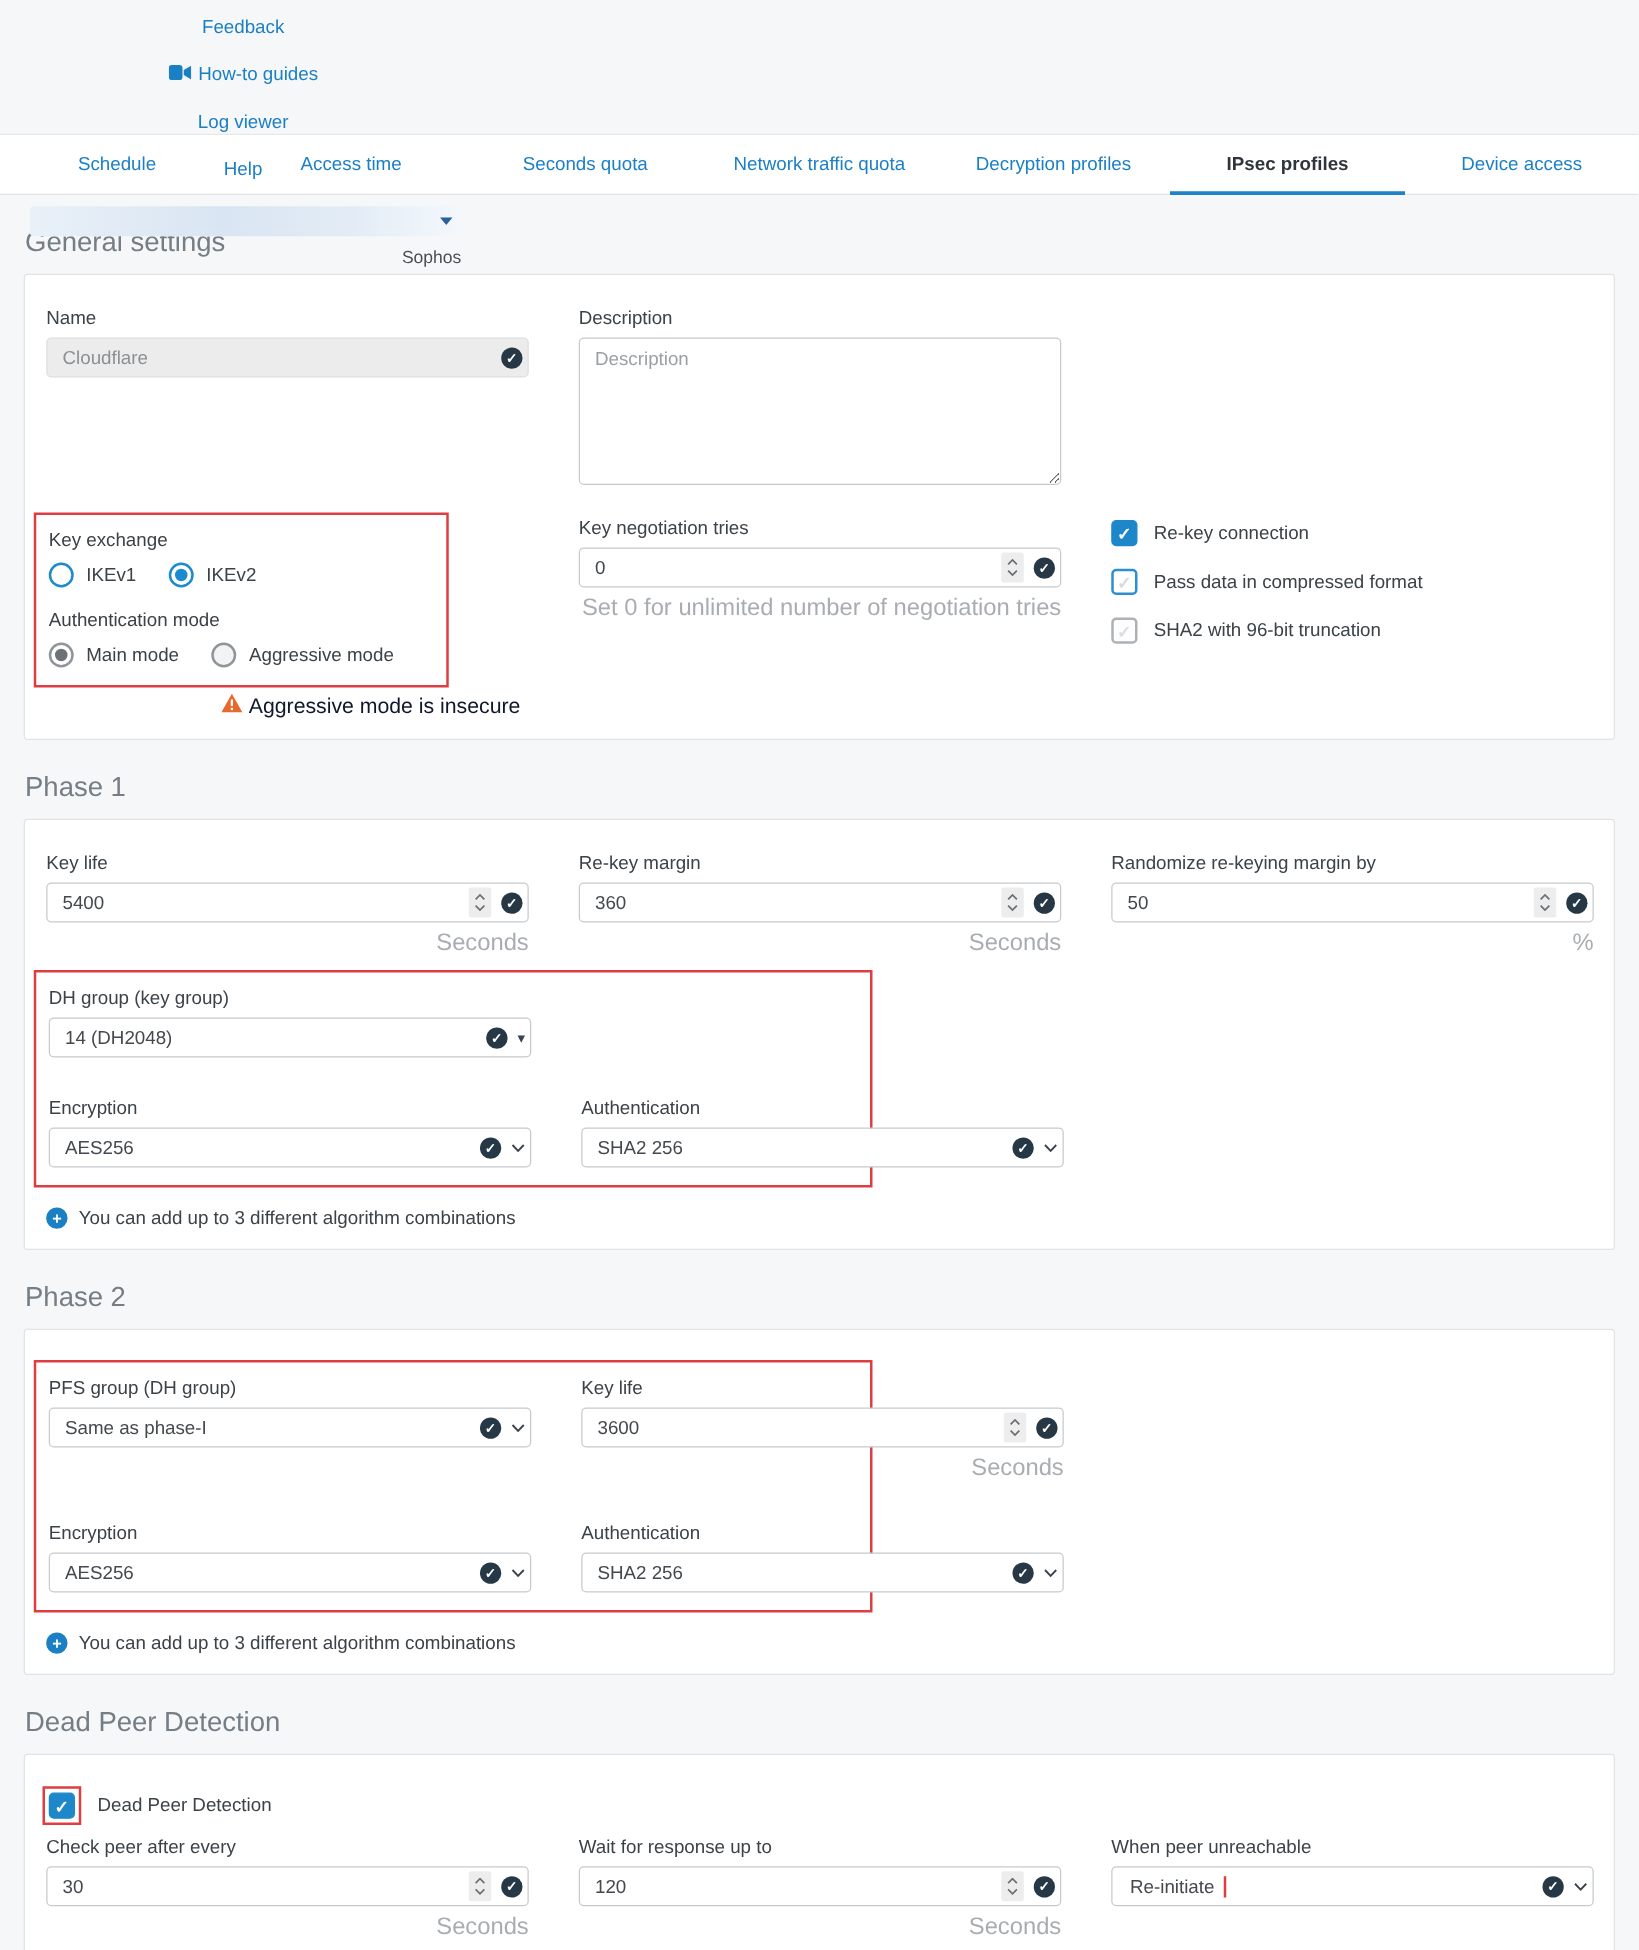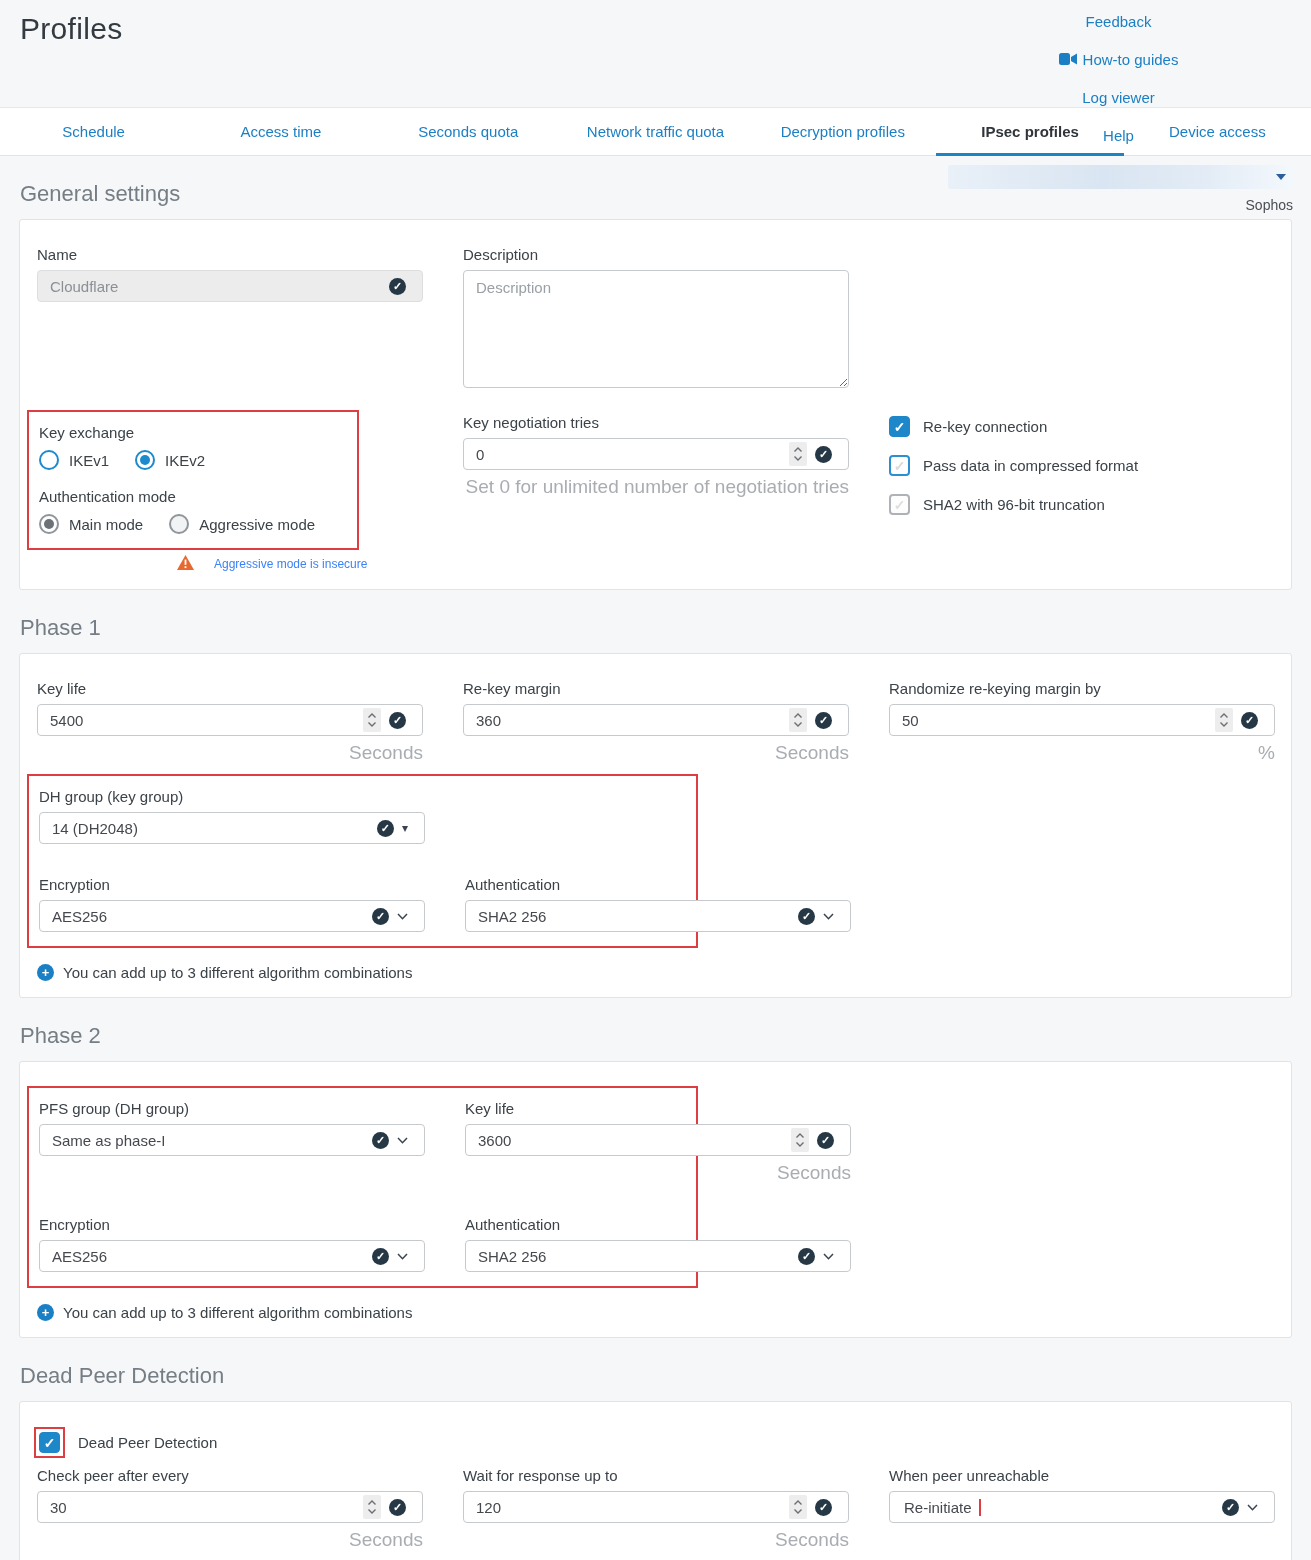--- a/index.html
+++ b/index.html
@@ -30,21 +30,21 @@
   .tab.active::after { content: ""; position: absolute; left: 0; right: 0; bottom: -1px; height: 3px; background: #1e82c6; }
 
   
   .section-heading { font-size: 22px; font-weight: 400; color: #757d85; margin: 25px 20px 12px 20px; }
   .panel { background: #fff; border: 1px solid #e2e3e5; border-radius: 3px; margin: 0 19px; padding: 16px 17px; }
   .grid3 { display: grid; grid-template-columns: 386px 386px 386px; column-gap: 40px; align-items: start; }
   .grid2 { display: grid; grid-template-columns: 386px 386px; column-gap: 40px; align-items: start; }
 
   .flabel { display: block; font-size: 15px; color: #3b4248; margin: 10px 0 7px 0; }
   .input-box { height: 32px; border: 1px solid #c6cacd; border-radius: 4px; display: flex; align-items: center;
-    padding: 0 16px 0 12px; background: #fff; font-size: 15px; color: #45494e; gap: 8px; }
+    padding: 0 4px 0 12px; background: #fff; font-size: 15px; color: #45494e; gap: 8px; }
   .input-box .val { flex: 1; white-space: nowrap; overflow: hidden; }
   .input-box.disabled { background: #ececec; border-color: #dddee0; color: #8b9095; }
   .hint { font-size: 19px; color: #a9adb2; margin-top: 6px; }
   .hint.right { text-align: right; }
 
   textarea.desc {
     width: 386px; height: 118px; border: 1px solid #c6cacd; border-radius: 4px; padding: 8px 12px;
     font-family: "Liberation Sans", sans-serif; font-size: 15px; color: #45494e; resize: both; background: #fff;
   }
   textarea.desc::placeholder { color: #9aa0a5; }
@@ -77,31 +77,30 @@
   .cb.unchecked-blue { background: #fff; border: 2px solid #2d8fd0; color: #d8dadc; }
   .cb.unchecked-grey { background: #fdfdfd; border: 2px solid #aeb2b6; color: #dcdee0; }
 
   
   .redbox { border: 2px solid #dd3e42; }
   .redbox-keyex { display: inline-block; padding: 2px 26px 14px 10px; margin-left: -10px; margin-top: 6px; }
   .redbox-wide { width: 671px; padding: 2px 10px 14px 10px; margin-left: -10px; margin-top: 10px; }
   .redbox-cb { display: inline-flex; padding: 3px; margin: -3px 0 -3px -3px; }
   .redbox-val { border: 2px solid #dd3e42; padding: 2px 7px 2px 5px; margin-left: -5px; }
 
-  .warn-row { display: flex; align-items: center; gap: 20px; margin: 5px 0 0 140px; font-size: 12px; color: #3b82f6; }
+  .warn-row { display: flex; align-items: center; gap: 5px; margin: 5px 0 0 140px; font-size: 17px; color: #0f172a; }
   .add-note { display: flex; align-items: center; gap: 9px; margin-top: 16px; font-size: 15px; color: #3b4248; }
 
   .row1-general { min-height: 168px; }
   .mt18 { margin-top: 18px; }
 </style>
 </head>
 <body>
 
 <div class="app-header">
-  <div class="page-title">Profiles</div>
   <div class="header-right">
     <div class="header-links">
       <span class="header-link">
           <span>Feedback</span>
         </span>
       <span class="header-link">
         <span>
           <svg width="18" height="12" viewBox="0 0 18 12">
               <rect x="0" y="0" width="11" height="12" rx="2.5" fill="#1b7fc4"></rect>
               <path d="M12 4 L18 0.5 V11.5 L12 8 Z" fill="#1b7fc4"></path>

